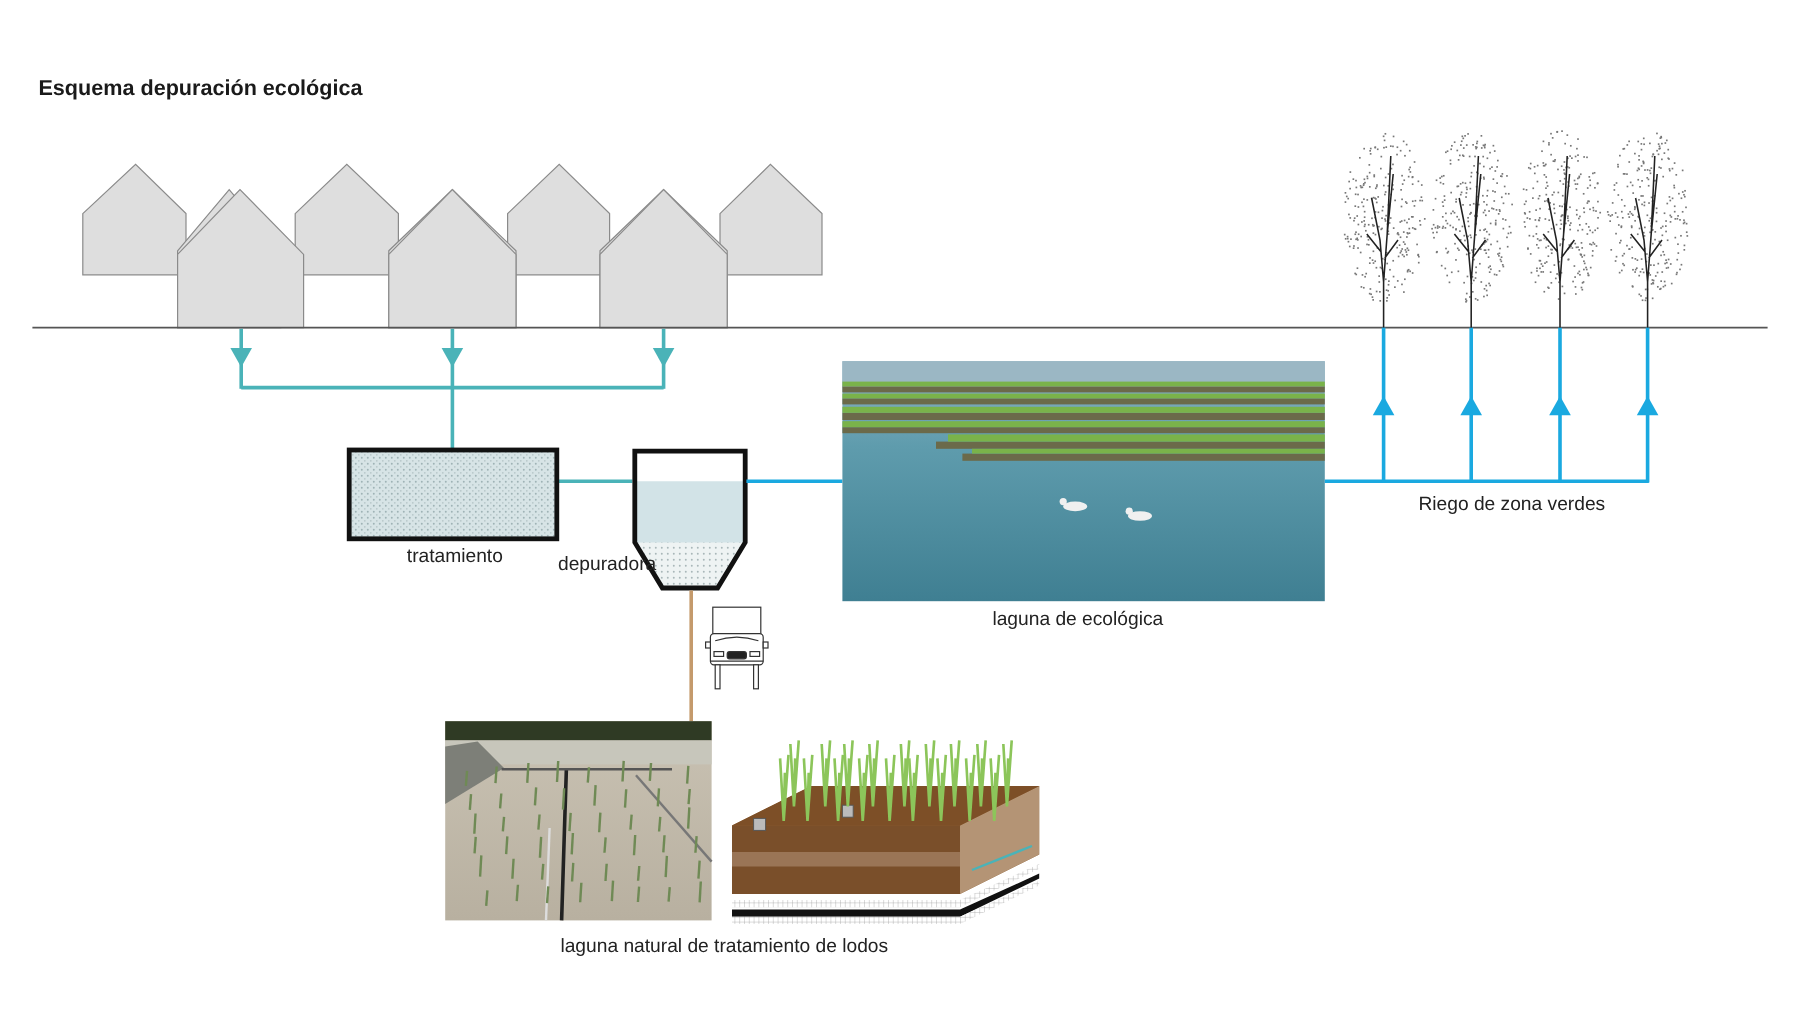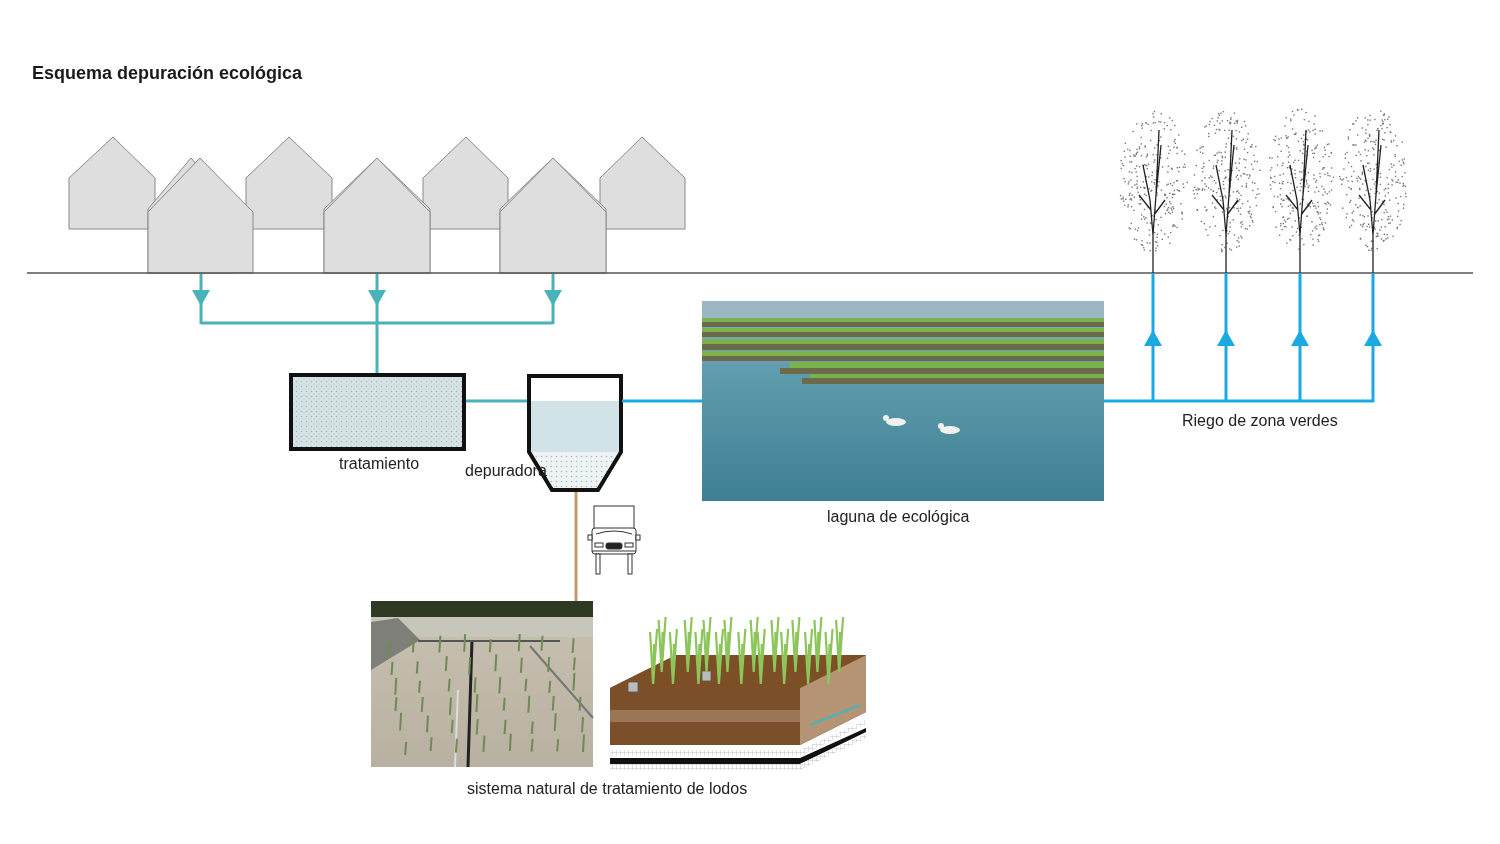--- a/index.html
+++ b/index.html
@@ -1291,14 +1291,14 @@
           <path d="M828.5412379972565 684 L825.5412379972565 632 M828.5412379972565 684 L832.5412379972565 629 M828.5412379972565 684 L829.5412379972565 644" stroke="#8cc55a" stroke-width="2.2" fill="none"></path>
           <path d="M839.1112182784636 672 L836.1112182784636 620 M839.1112182784636 672 L843.1112182784636 617 M839.1112182784636 672 L840.1112182784636 632" stroke="#8cc55a" stroke-width="2.2" fill="none"></path>
         </g>
     </g>
   </svg>
 
   <div class="lbl" style="left:339px;top:455px;">tratamiento</div>
   <div class="lbl" style="left:465px;top:462px;">depuradora</div>
   <div class="lbl" style="left:827px;top:508px;">laguna de ecológica</div>
   <div class="lbl" style="left:1182px;top:412px;">Riego de zona verdes</div>
-  <div class="lbl" style="left:467px;top:780px;">sistema natural de tratamiento de lodos</div>
+  <div class="lbl" style="left:467px;top:780px;">laguna natural de tratamiento de lodos</div>
 </div>
 
 </body></html>

